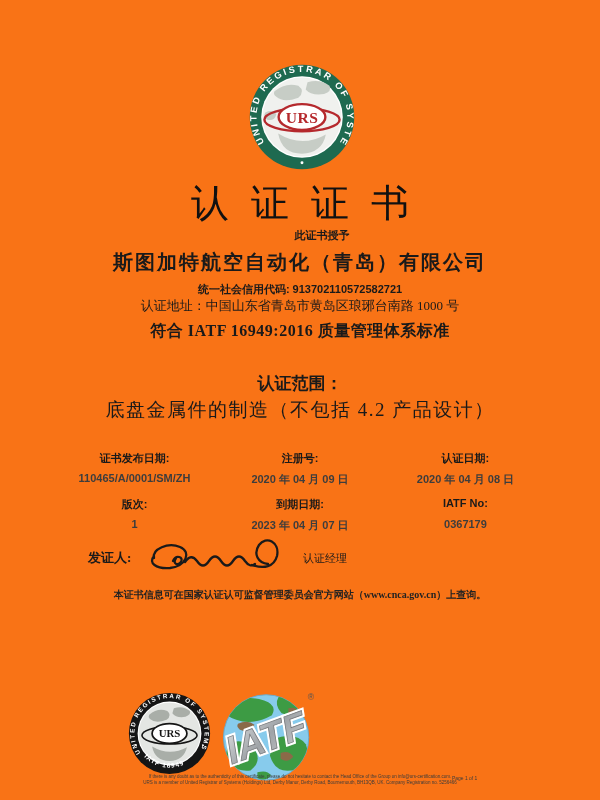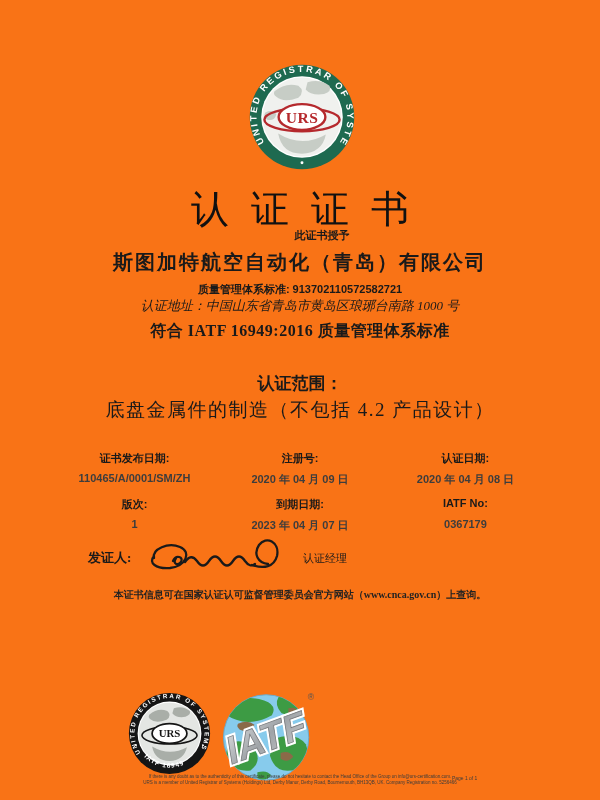--- a/index.html
+++ b/index.html
@@ -7,25 +7,25 @@
   .page {
     position:relative; width:600px; height:800px; background:#f97316;
     overflow:hidden; font-family:"Liberation Serif", serif; color:#1a1a1a;
   }
   .abs { position:absolute; }
   .ctr { left:0; width:600px; text-align:center; }
   .serif { font-family:"Liberation Serif", serif; }
 
   .seal-top { left:247px; top:62px; width:110px; height:110px; }
 
-  .cert-title { top:178px; font-size:38px; letter-spacing:22px; text-indent:22px; color:#111;margin-top:6px; }
+  .cert-title { top:178px; font-size:38px; letter-spacing:22px; text-indent:22px; color:#111; }
   .awarded   { top:228px; font-size:11px; font-weight:bold;margin-left:22px; }
   .company   { top:249px; font-size:20px; font-weight:bold; letter-spacing:2px; }
   .credit    { top:282px; font-size:11px; font-weight:bold; font-family:"Liberation Sans",sans-serif; }
-  .address   { top:297px; font-size:13px;font-style:italic; }
+  .address   { top:297px; font-size:13px; }
   .standard  { top:321px; font-size:16px; font-weight:bold; letter-spacing:0.5px; }
   .scopelbl  { top:372px; font-size:17px; font-weight:bold; }
   .scope     { top:397px; font-size:19px; letter-spacing:1.5px; }
 
   .detail-grid {
     left:55px; top:447px; width:490px;
     display:grid; grid-template-columns:1fr 1.08fr 1fr;
     text-align:center;
   }
   .d-label { font-family:"Liberation Sans",sans-serif; font-size:11px; font-weight:bold; height:23px; padding-top:4px; }
@@ -76,21 +76,21 @@
     <text font-family="Liberation Sans, sans-serif" font-size="10" font-weight="bold" letter-spacing="2.6" fill="#ffffff">
       <textPath href="#ringTopPath">UNITED REGISTRAR OF SYSTEMS</textPath>
     </text>
     <circle cx="60" cy="110" r="1.6" fill="#ffffff"></circle>
   </svg>
 
   <div class="abs ctr cert-title serif">认证证书</div>
   <div class="abs ctr awarded serif">此证书授予</div>
   <div class="abs ctr company serif">斯图加特航空自动化（青岛）有限公司</div>
   <div class="abs ctr credit">
-    <span>质量管理体系标准:</span>
+    <span>统一社会信用代码:</span>
     <span>913702110572582721</span>
   </div>
   <div class="abs ctr address serif">
     <span>认证地址：</span><span>中国山东省青岛市黄岛区琅琊台南路 1000 号</span>
   </div>
   <div class="abs ctr standard serif">符合 IATF 16949:2016 质量管理体系标准</div>
   <div class="abs ctr scopelbl serif">认证范围：</div>
   <div class="abs ctr scope serif">底盘金属件的制造（不包括 4.2 产品设计）</div>
 
   <div class="abs detail-grid">

